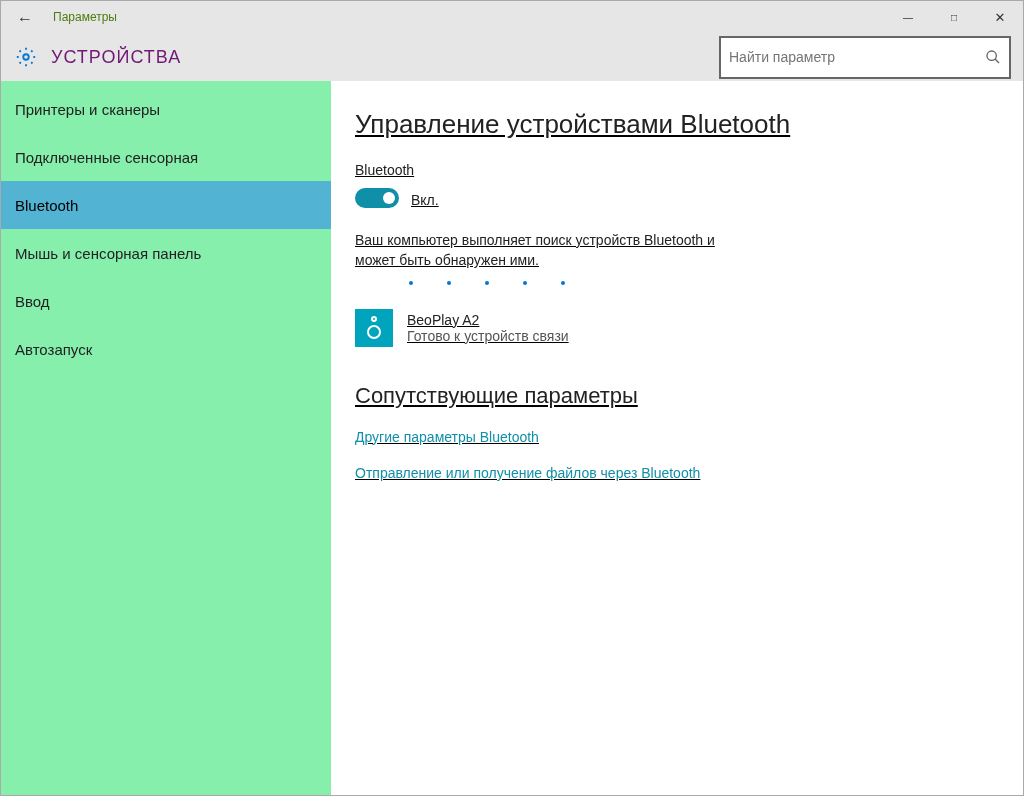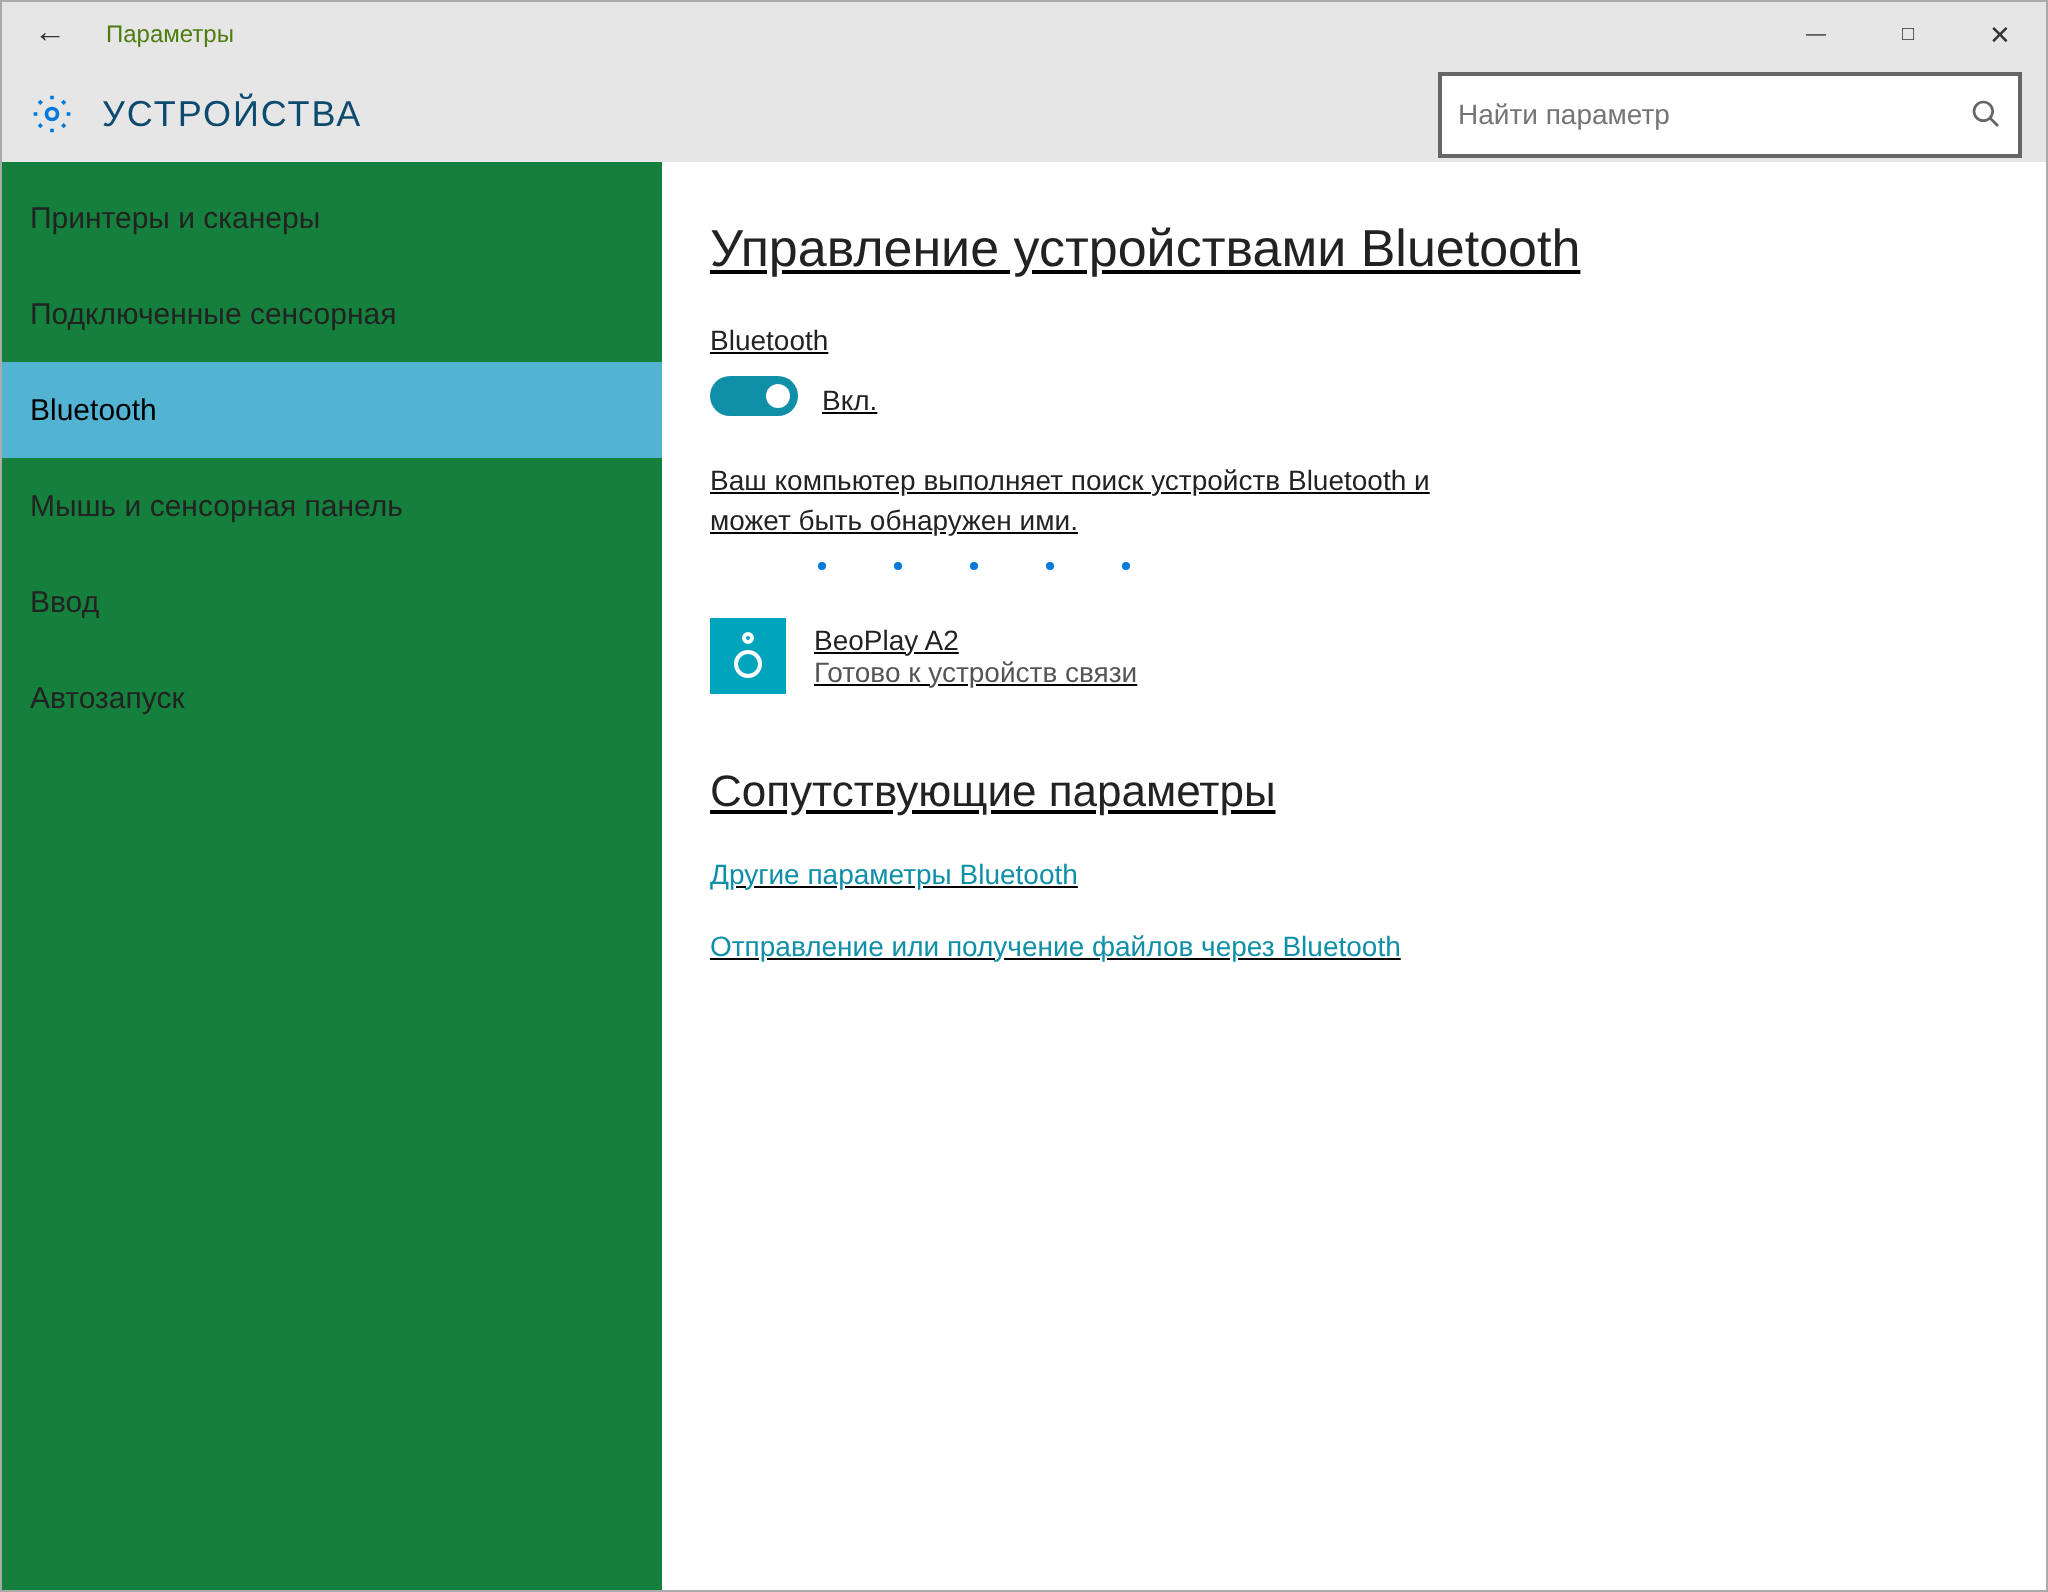--- a/index.html
+++ b/index.html
@@ -7,27 +7,27 @@
   .window { width: 1024px; height: 796px; border: 1px solid #aaa; display: flex; flex-direction: column; background: #fff; }
   .titlebar { height: 32px; background: #e6e6e6; display: flex; align-items: center; position: relative; }
   .back-btn { width: 48px; height: 32px; display:flex; align-items:center; justify-content:center; cursor:pointer; }
   .back-arrow { font-size: 16px; color:#333; }
   .title { font-size: 12px; color:#4d7c0f; margin-left: 4px; }
   .win-controls { position:absolute; right:0; top:0; height:32px; display:flex; }
   .win-btn { width:46px; height:32px; display:flex; align-items:center; justify-content:center; cursor:pointer; }
   .win-glyph { font-family: "Segoe UI Symbol", sans-serif; font-size:10px; color:#333; }
   .header { height: 48px; background:#e6e6e6; display:flex; align-items:center; padding: 0 12px 0 14px; }
   .gear { width:22px; height:22px; margin-right: 14px; display:flex; align-items:center; justify-content:center; }
-  .header-title { font-size: 18px; letter-spacing: 1px; color:#0c4a6e; font-weight: 400; flex: 0 0 auto; text-align: center; }
+  .header-title { font-size: 18px; letter-spacing: 1px; color:#701a75; font-weight: 400; flex: 0 0 auto; text-align: center; }
   .search-wrap { margin-left:auto; }
   .search-box { width: 292px; height: 43px; border: 2px solid #666; background:#fff; display:flex; align-items:center; padding: 0 8px; }
   .search-input { flex:1; border:none; outline:none; font-size: 14px; color:#666; background: transparent; }
   .search-icon { width:16px; height:16px; color:#666; }
   .body { flex:1; display:flex; min-height:0; }
-  .sidebar { width: 330px; background:#15803d; padding-top: 4px; }
+  .sidebar { width: 330px; background:#86efac; padding-top: 4px; }
   .side-item { height: 48px; display:flex; align-items:center; padding: 0 14px; font-size: 15px; color:#222; cursor:pointer; }
   .side-item.selected { background:#52b3d3; color:#000; }
   .content { flex:1; padding: 28px 24px 36px 24px; overflow:auto;text-decoration:underline; }
   h1.page-title { font-size: 26px; font-weight: 400; color:#222; margin-bottom: 22px; }
   .section-label { font-size: 14px; color:#222; margin-bottom: 10px; }
   .toggle-row { display:flex; align-items:flex-end; margin-bottom: 22px; }
   .toggle { width: 44px; height: 20px; border-radius: 10px; background:#0f8fa8; position:relative; cursor:pointer; }
   .toggle-knob { width:12px; height:12px; background:#fff; border-radius:50%; position:absolute; top:4px; right:4px; }
   .toggle-label { font-size: 14px; margin-left: 12px; color:#222; }
   .status-text { font-size: 14px; color:#222; line-height: 1.45; max-width: 400px; }

